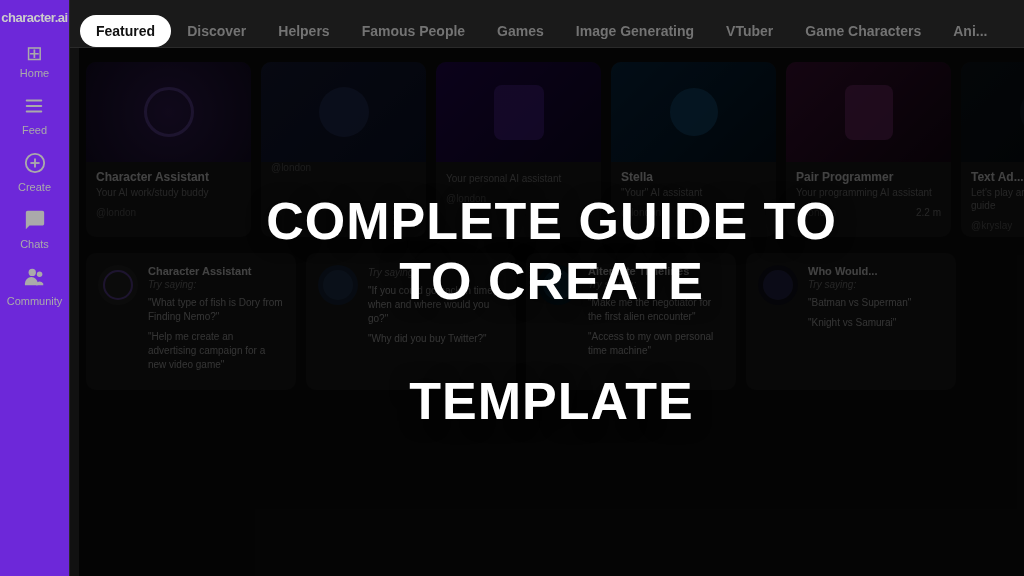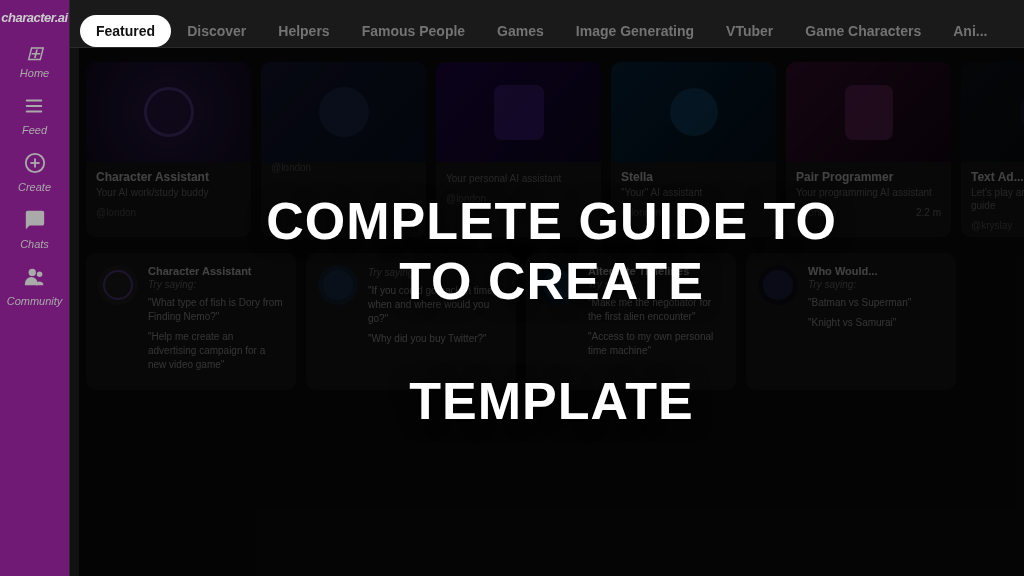--- a/index.html
+++ b/index.html
@@ -13,28 +13,27 @@
       overflow: hidden;
       position: relative;
     }
 
     
     .sidebar {
       position: absolute;
       left: 0; top: 0;
       width: 70px;
       height: 576px;
-      background: #701a75;
+      background: #6d28d9;
       display: flex;
       flex-direction: column;
       align-items: center;
       padding-top: 10px;
       z-index: 5;
       border-right: 1px solid #2a2a2a;
-      font-style: italic;
     }
 
     .sidebar-logo {
       font-size: 11px;
       color: #eee;
       text-align: center;
       margin-bottom: 18px;
       font-weight: bold;
       letter-spacing: -0.5px;
     }

